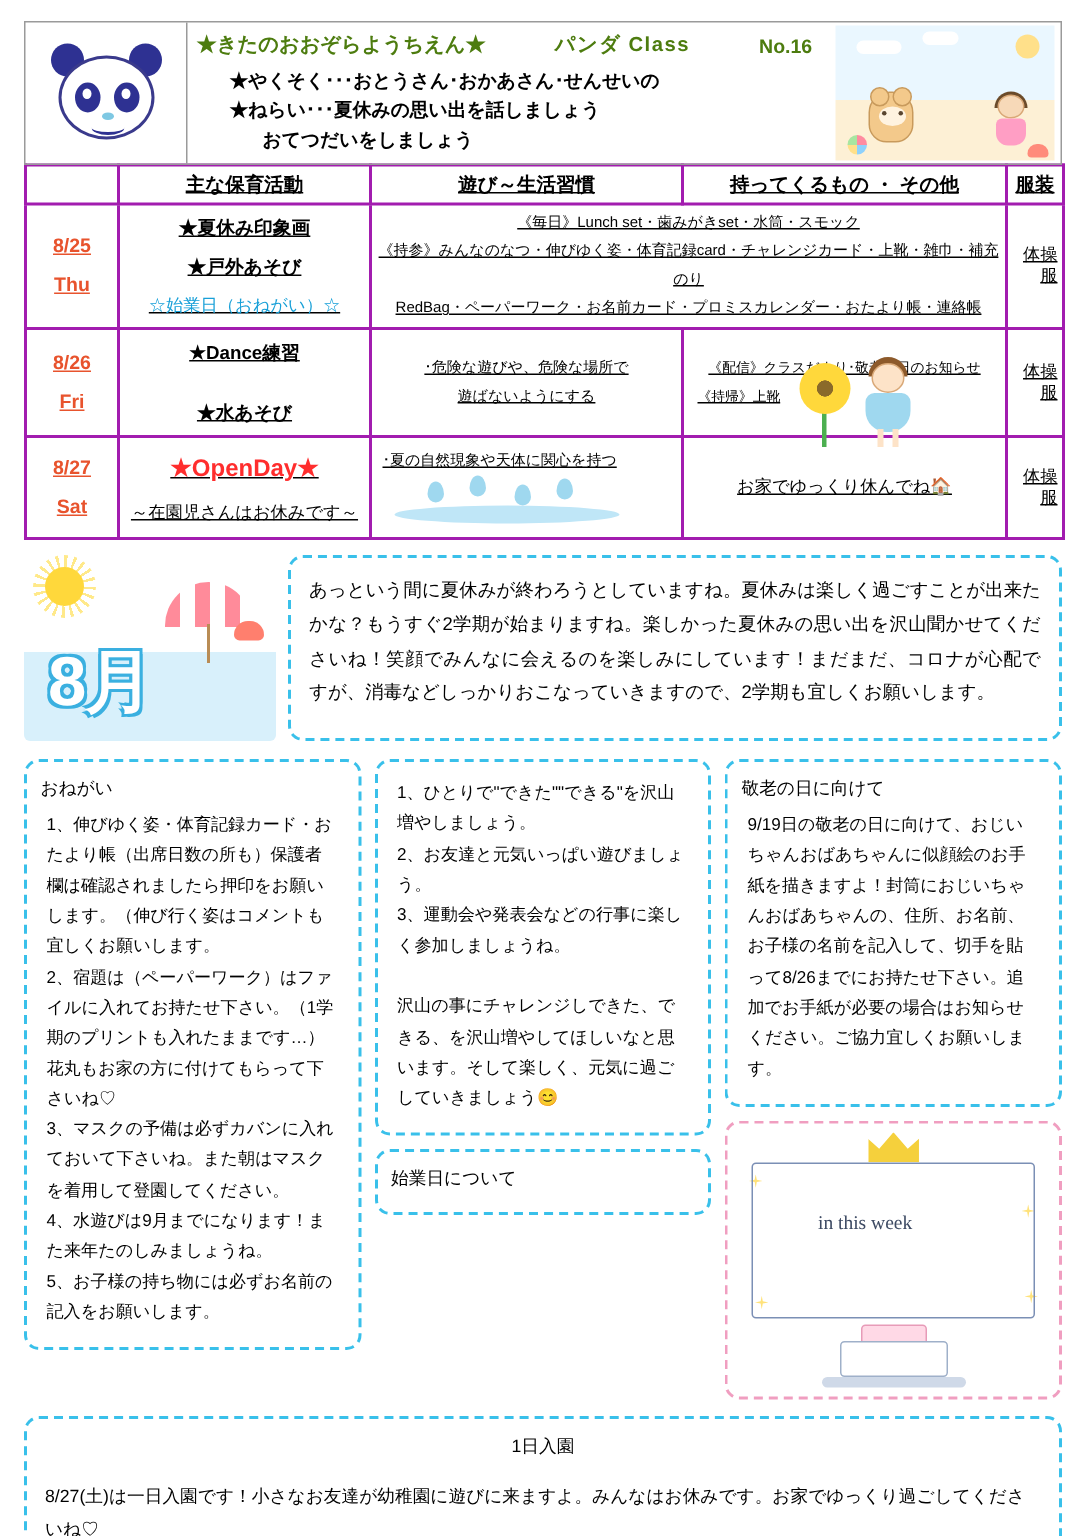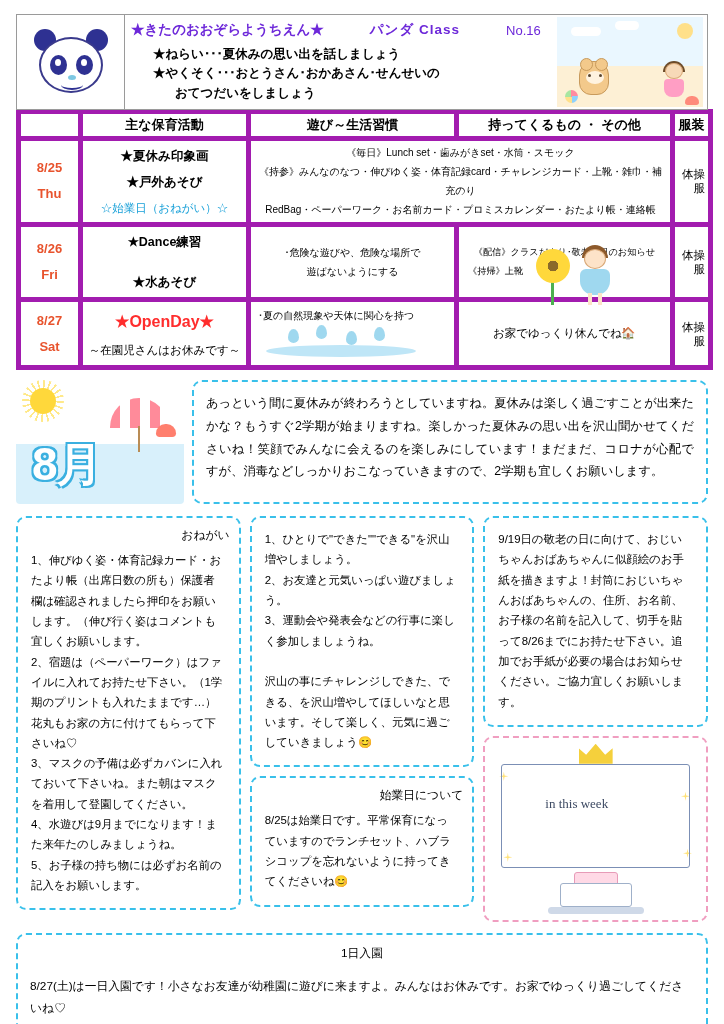--- a/index.html
+++ b/index.html
@@ -29,25 +29,25 @@
   }
   .hdr-mid { flex:1; position:relative; }
   .hdr-right { width:150px; position:relative; }
 
   .hdr-title-row {
     display:flex; align-items:center;
     padding:6px 0 0 6px;
     gap:46px;
     font-size:13.5px;
     font-weight:bold;
-    color:#6d28d9;
+    color:#4d7c0f;
   }
   .kinder-name { font-size:13.5px; font-weight:bold; letter-spacing:0px; }
   .class-name { font-size:13.5px; font-weight:bold; letter-spacing:1px; }
-  .issue-no { font-size:13px; font-weight:normal; }
+  .issue-no { font-size:13px; font-weight:bold; }
   .hdr-lines {
     margin-top:6px;
     padding-left:28px;
     font-size:12.5px;
     line-height:1.55;
     font-weight:bold;
   }
   .hdr-lines div { white-space:nowrap; }
 
   
@@ -111,23 +111,24 @@
     background:conic-gradient(#ff8ba0 0 25%, #8ed1fc 0 50%, #ffe08a 0 75%, #a8e6a1 0 100%);}
 
   
   table.sched {
     width:100%;
     border-collapse:collapse;
     margin-top:-1px;
     table-layout:fixed;
   }
   table.sched th, table.sched td {
-    border:5px solid #a21caf;
+    border:2px solid #a21caf;
     vertical-align:middle;
     padding:2px 3px;
+    text-decoration:underline;
   }
   table.sched thead th {
     height:26px;
     font-size:13px;
     font-weight:bold;
     text-align:center;
   }
   .col-date { width:62px; }
   .col-act  { width:168px; }
   .col-play { width:208px; }
@@ -222,21 +223,21 @@
     border:2px dashed #39c0ea;
     border-radius:10px;
     padding:7px 9px 9px;
     font-size:11.4px;
     line-height:1.78;
   }
   .note h4 {
     margin:0 0 3px;
     font-size:11.8px;
     font-weight:normal;
-    text-align:right;
+    text-align:left;
   }
   .note p { margin:4px; }
 
   
   .nobody {
     border:2px dashed #f09ec0;
     border-radius:10px;
     height:186px;
     position:relative;
     overflow:hidden;
@@ -302,22 +303,22 @@
         <div class="mouth"></div>
       </div>
     </div>
     <div class="hdr-mid">
       <div class="hdr-title-row">
         <span class="kinder-name">★きたのおおぞらようちえん★</span>
         <span class="class-name">パンダ Class</span>
         <span class="issue-no">No.16</span>
       </div>
       <div class="hdr-lines">
+        <div>★やくそく･･･おとうさん･おかあさん･せんせいの</div>
         <div>★ねらい･･･夏休みの思い出を話しましょう</div>
-        <div>★やくそく･･･おとうさん･おかあさん･せんせいの</div>
         <div style="padding-left:22px">おてつだいをしましょう</div>
       </div>
     </div>
     <div class="hdr-right">
       <div class="beach">
         <div class="sun"></div>
         <div class="cloud" style="left:14px;top:10px;width:30px;"></div>
         <div class="cloud" style="left:58px;top:4px;width:24px;"></div>
         <div class="bear" style="left:22px;bottom:12px;">
           <div class="f"></div>
@@ -467,26 +468,26 @@
     <div class="col">
       <div class="note">
         <p style="white-space:pre-line">1、ひとりで"できた""できる"を沢山増やしましょう。
 2、お友達と元気いっぱい遊びましょう。
 3、運動会や発表会などの行事に楽しく参加しましょうね。
 
 沢山の事にチャレンジしできた、できる、を沢山増やしてほしいなと思います。そして楽しく、元気に過ごしていきましょう😊</p>
       </div>
       <div class="note">
         <h4>始業日について</h4>
-        <p style="white-space:pre-line">8/25は始業日です。平常保育になっていますのでランチセット、ハブラシコップを忘れないように持ってきてくださいね😊</p>
       </div>
     </div>
 
     <div class="col">
       <div class="note">
+        <h4>敬老の日に向けて</h4>
         <p style="white-space:pre-line">9/19日の敬老の日に向けて、おじいちゃんおばあちゃんに似顔絵のお手紙を描きますよ！封筒におじいちゃんおばあちゃんの、住所、お名前、お子様の名前を記入して、切手を貼って8/26までにお持たせ下さい。追加でお手紙が必要の場合はお知らせください。ご協力宜しくお願いします。</p>
       </div>
       <div class="nobody">
         <div class="crown"></div>
         <div class="sparkle" style="left:14px;top:34px;"></div>
         <div class="sparkle" style="right:16px;top:54px;"></div>
         <div class="sparkle" style="left:18px;bottom:58px;"></div>
         <div class="sparkle" style="right:14px;bottom:62px;"></div>
         <div class="nb-frame"></div>
         <div class="nb-text">

